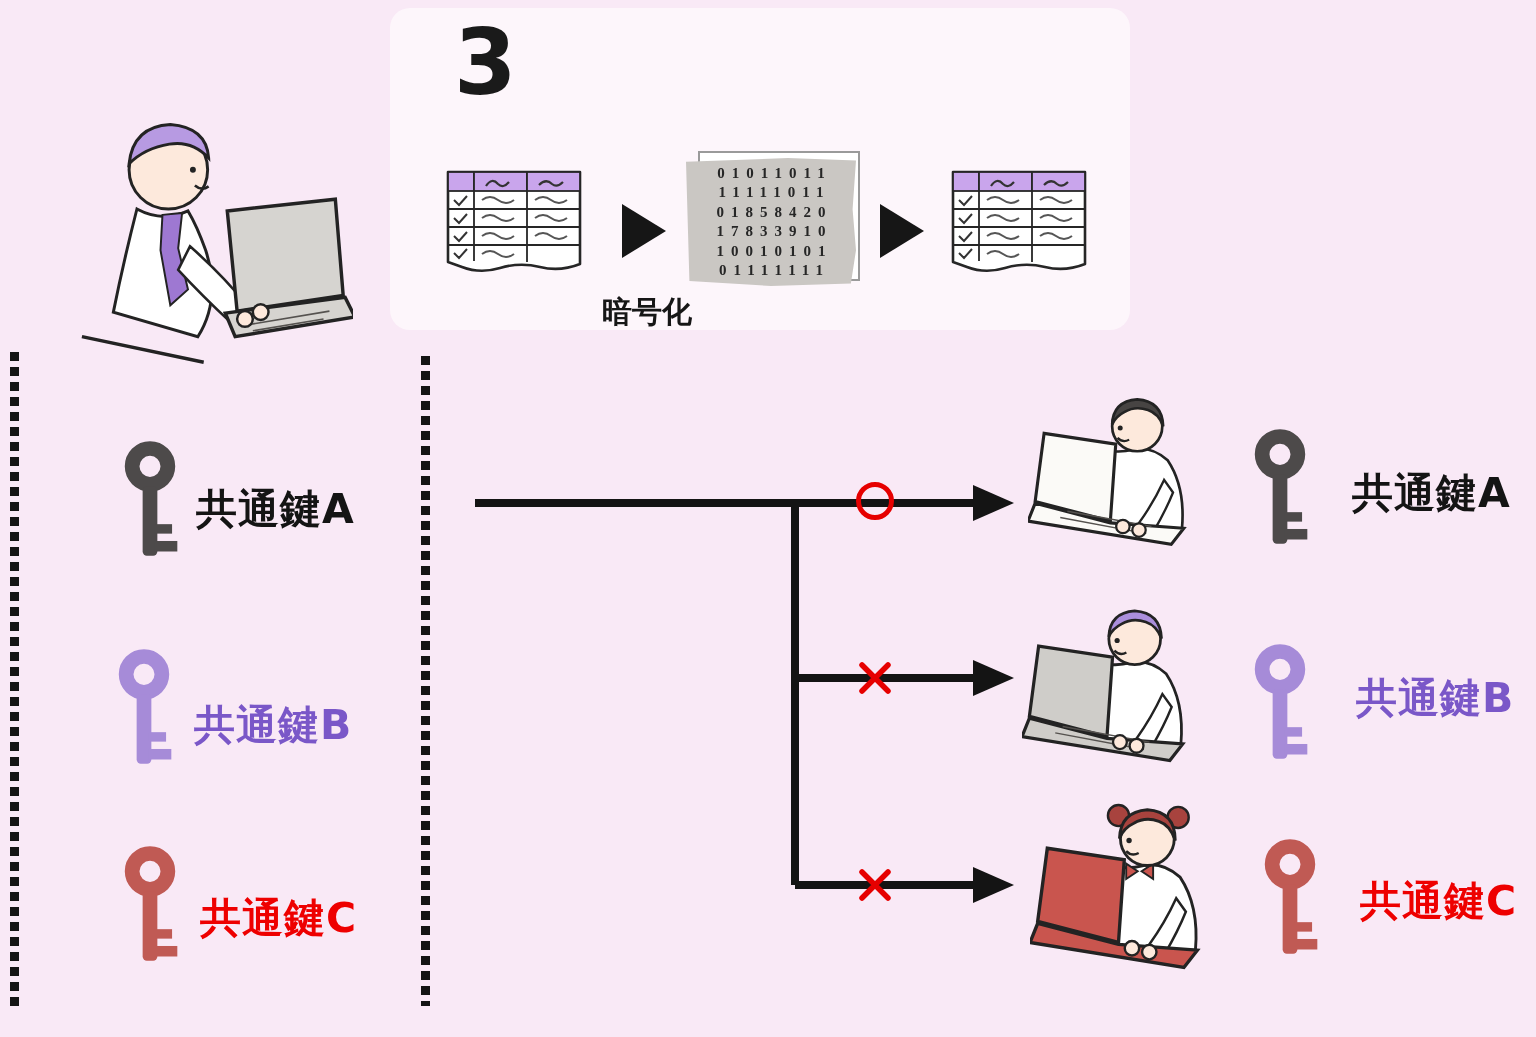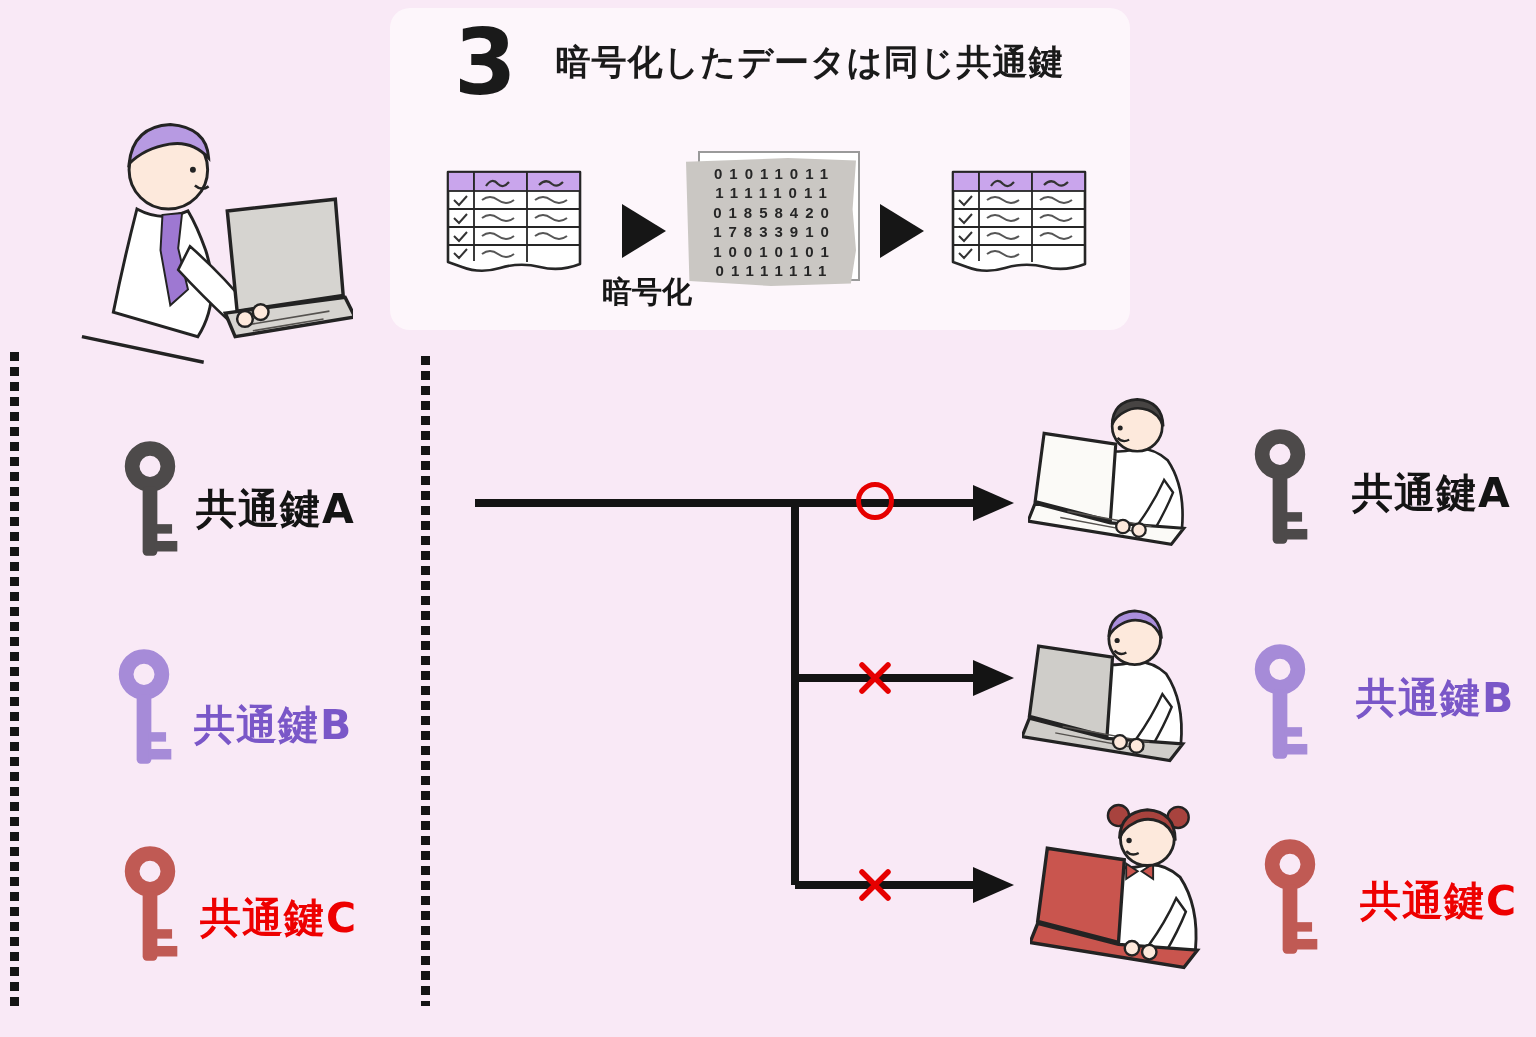--- a/index.html
+++ b/index.html
@@ -19,21 +19,21 @@
   .sheet svg, .figure svg, .key-icon svg { display:block; width:100%; height:100%; }
   .tri { position:absolute; width:0; height:0;
          border-top:27px solid transparent; border-bottom:27px solid transparent;
          border-left:44px solid #161616; }
   .binary-box { position:absolute; left:296px; top:150px; width:170px; height:128px; }
   .binary-back { position:absolute; left:12px; top:-7px; width:158px; height:126px;
                  background:#ffffff; border:2px solid #9a9a9a; }
   .binary-sheet { position:absolute; left:0; top:0; width:170px; height:128px; background:#cac7c3;
                   clip-path:polygon(0 3%,60% 0,100% 2%,98% 40%,100% 72%,97% 98%,50% 100%,2% 96%);
                   display:flex; flex-direction:column; justify-content:center; align-items:center; }
-  .binary-row { font-family:Liberation Sans, sans-serif; font-size:15px;
+  .binary-row { font-family:Liberation Serif, serif; font-size:15px;
                 font-weight:700; letter-spacing:7px; text-indent:7px; color:#262626; line-height:19.5px; }
   .flow-label { position:absolute; width:170px; text-align:center; font-size:30px; font-weight:800; color:#161616; }
 
   
   .dotted { position:absolute; width:9px;
             background:repeating-linear-gradient(to bottom, var(--line) 0 9px, transparent 9px 15px); }
 
   
   .key-icon { position:absolute; width:68px; height:124px; }
   .key-label { position:absolute; font-size:41px; font-weight:800; letter-spacing:1px; white-space:nowrap; }
@@ -122,21 +122,20 @@
       <circle cx="124" cy="160" r="7.5" fill="#fde9dc" stroke="#232323" stroke-width="2.5"></circle>
     </symbol>
   </defs>
 </svg>
 
 <div class="canvas" style="background: rgb(249, 233, 246); --line: #141414; --result: #e60000;">
 
   <section class="info-box">
     <div class="step-number">3</div>
     <div class="info-title">
-      <div>暗号化したデータは同じ共通鍵</div>
     </div>
 
     <div class="sheet" style="left:48px;top:150px">
       <svg viewBox="0 0 150 130">
           <use href="#sheet-icon"></use>
         </svg>
     </div>
     <div class="tri" style="left:232px;top:196px"></div>
 
     <div class="binary-box">
@@ -151,21 +150,21 @@
       </div>
     </div>
 
     <div class="tri" style="left:490px;top:196px"></div>
     <div class="sheet" style="left:553px;top:150px">
       <svg viewBox="0 0 150 130">
           <use href="#sheet-icon"></use>
         </svg>
     </div>
 
-    <div class="flow-label" style="left:172px;top:264px">暗号化</div>
+    <div class="flow-label" style="left:172px;top:284px">暗号化</div>
   </section>
 
   <div class="dotted" style="left:10px;top:352px;height:660px"></div>
   <div class="dotted" style="left:421px;top:356px;height:650px"></div>
 
   <div class="figure" style="left: 78px; top: 100px; width: 275px; height: 272px; --hair: #b79ae2; --laptop: #d6d4d0; --tie: #9e78d2;">
     <svg viewBox="0 0 280 275">
         <use href="#person-sender"></use>
       </svg>
   </div>

